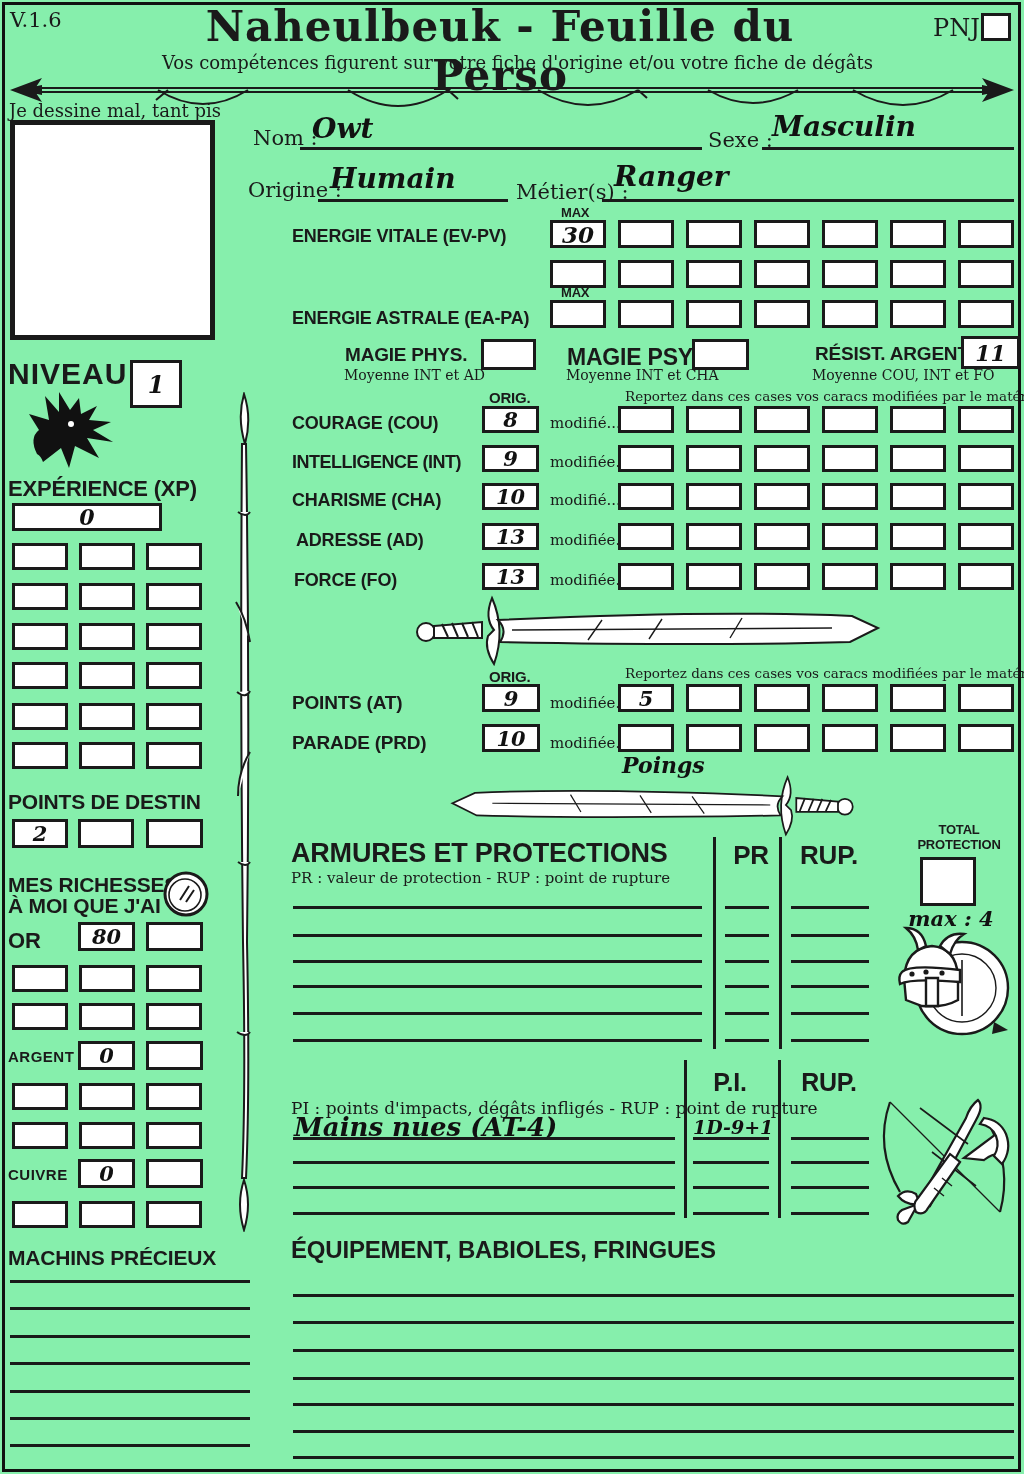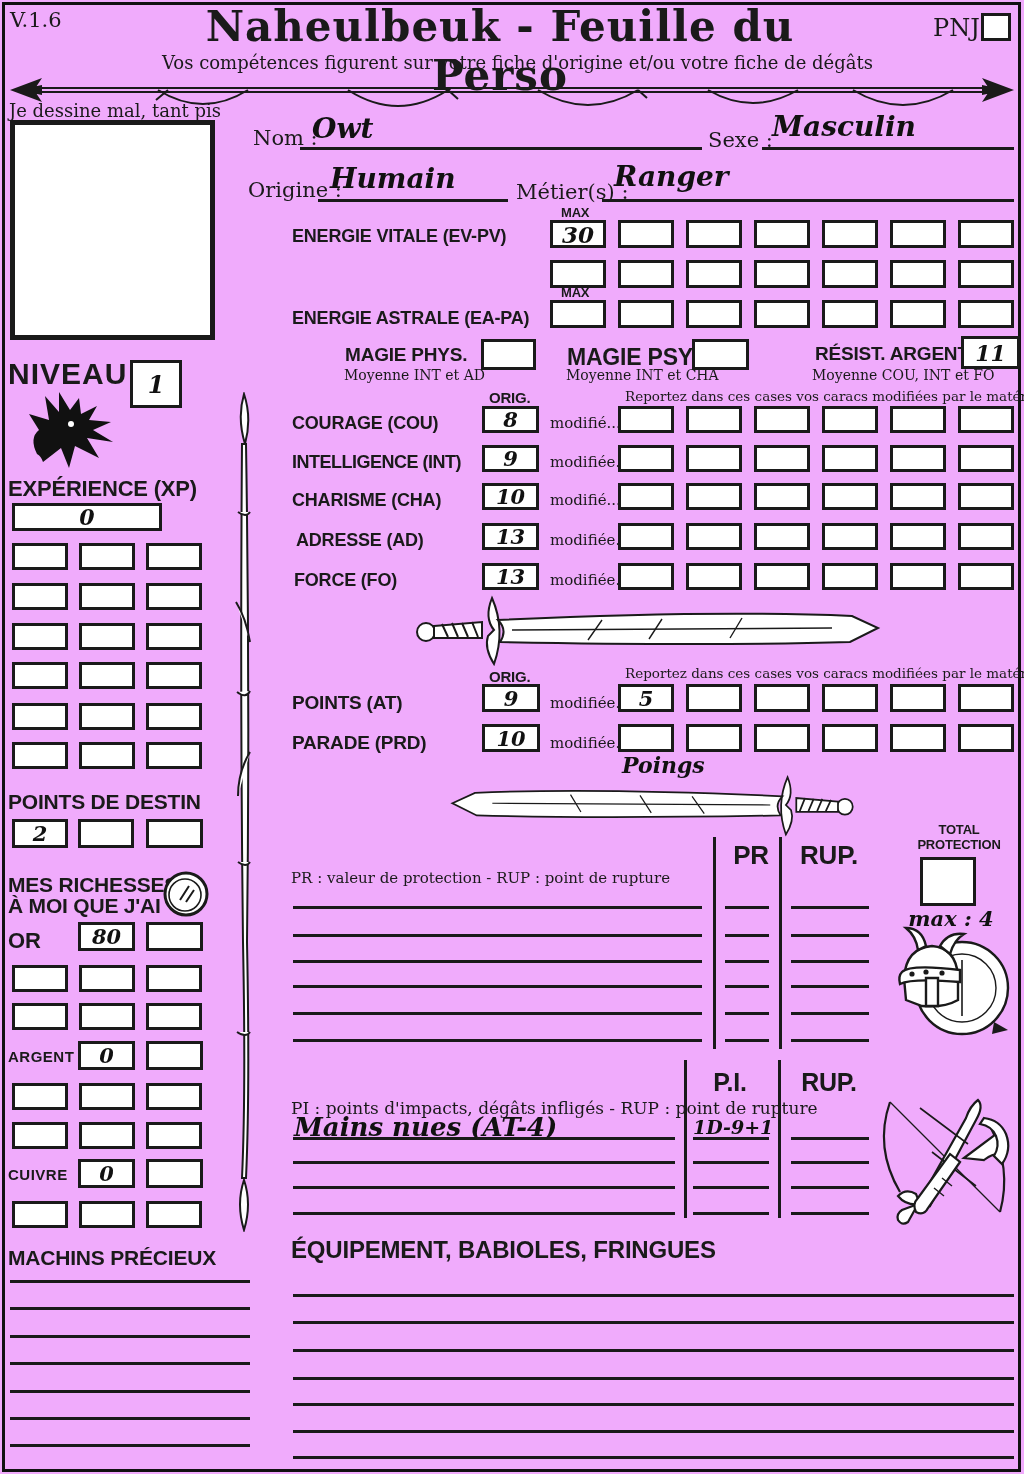--- a/index.html
+++ b/index.html
@@ -1,18 +1,18 @@
 <!DOCTYPE html>
 <html><head>
 <meta charset="utf-8">
 <style>
   * { margin:0; padding:0; box-sizing:border-box; }
   html,body { background:#e8e8e8; }
   .page {
-    position:relative; width:1024px; height:1474px; background:#f0abfc;
+    position:relative; width:1024px; height:1474px; background:#86efac;
     font-family:"Liberation Sans", sans-serif; color:#1a1a1a; overflow:hidden;
   }
   .frame { position:absolute; left:2px; top:2px; right:3px; bottom:2px; border:3px solid #111; pointer-events:none; }
   .abs { position:absolute; }
   .display { font-family:"Liberation Sans", sans-serif; font-weight:900; color:#1a1a1a; letter-spacing:-0.2px; }
   .serif { font-family:"DejaVu Serif", serif; color:#1a1a1a; }
   .note { font-family:"DejaVu Serif", serif; color:#1a1a1a; white-space:nowrap; }
   .hand { font-family:"DejaVu Serif", serif; font-style:italic; font-weight:700; color:#111; white-space:nowrap; }
   .box { position:absolute; border:3px solid #1a1a1a; background:#fff; display:flex; align-items:center; justify-content:center; }
   .cell { width:56px; height:27px; border:3px solid #1a1a1a; background:#fff; flex:0 0 auto; }
@@ -370,20 +370,21 @@
         <path d="M22,34 L70,30 L70,46 L22,46 Z"></path>
         <path d="M30,32 l6,13 M40,31 l6,14 M50,31 l6,14 M60,30 l6,15"></path>
         <path d="M80,6 Q94,38 82,72 Q72,56 76,44 L82,38 Q72,26 80,6 Z"></path>
         <path d="M86,28 Q300,18 440,24 L466,36 L438,50 Q300,54 88,50 Q96,38 86,28 Z"></path>
         <path d="M100,38 L420,36" stroke-width="1.4"></path>
         <path d="M190,28 l-14,20 M250,27 l-13,20 M330,26 l-12,20" stroke-width="1.4"></path>
       </g>
     </svg>
   </div>
 
+  <div class="abs display" style="left:291px;top:838px;font-size:27px;">ARMURES ET PROTECTIONS</div>
   <div class="abs display ctr" style="left:722px;top:840px;width:58px;font-size:26px;">PR</div>
   <div class="abs display ctr" style="left:786px;top:840px;width:86px;font-size:26px;">RUP.</div>
   <div class="abs note" style="left:291px;top:869px;font-size:15px;">PR : valeur de protection - RUP : point de rupture</div>
   <div class="vrule" style="left:713px;top:837px;height:212px;"></div>
   <div class="vrule" style="left:779px;top:837px;height:212px;"></div>
   <div class="wline" style="left:293px;top:906px;width:409px;"></div>
     <div class="wline" style="left:725px;top:906px;width:44px;"></div>
     <div class="wline" style="left:791px;top:906px;width:78px;"></div>
   <div class="wline" style="left:293px;top:934px;width:409px;"></div>
     <div class="wline" style="left:725px;top:934px;width:44px;"></div>

